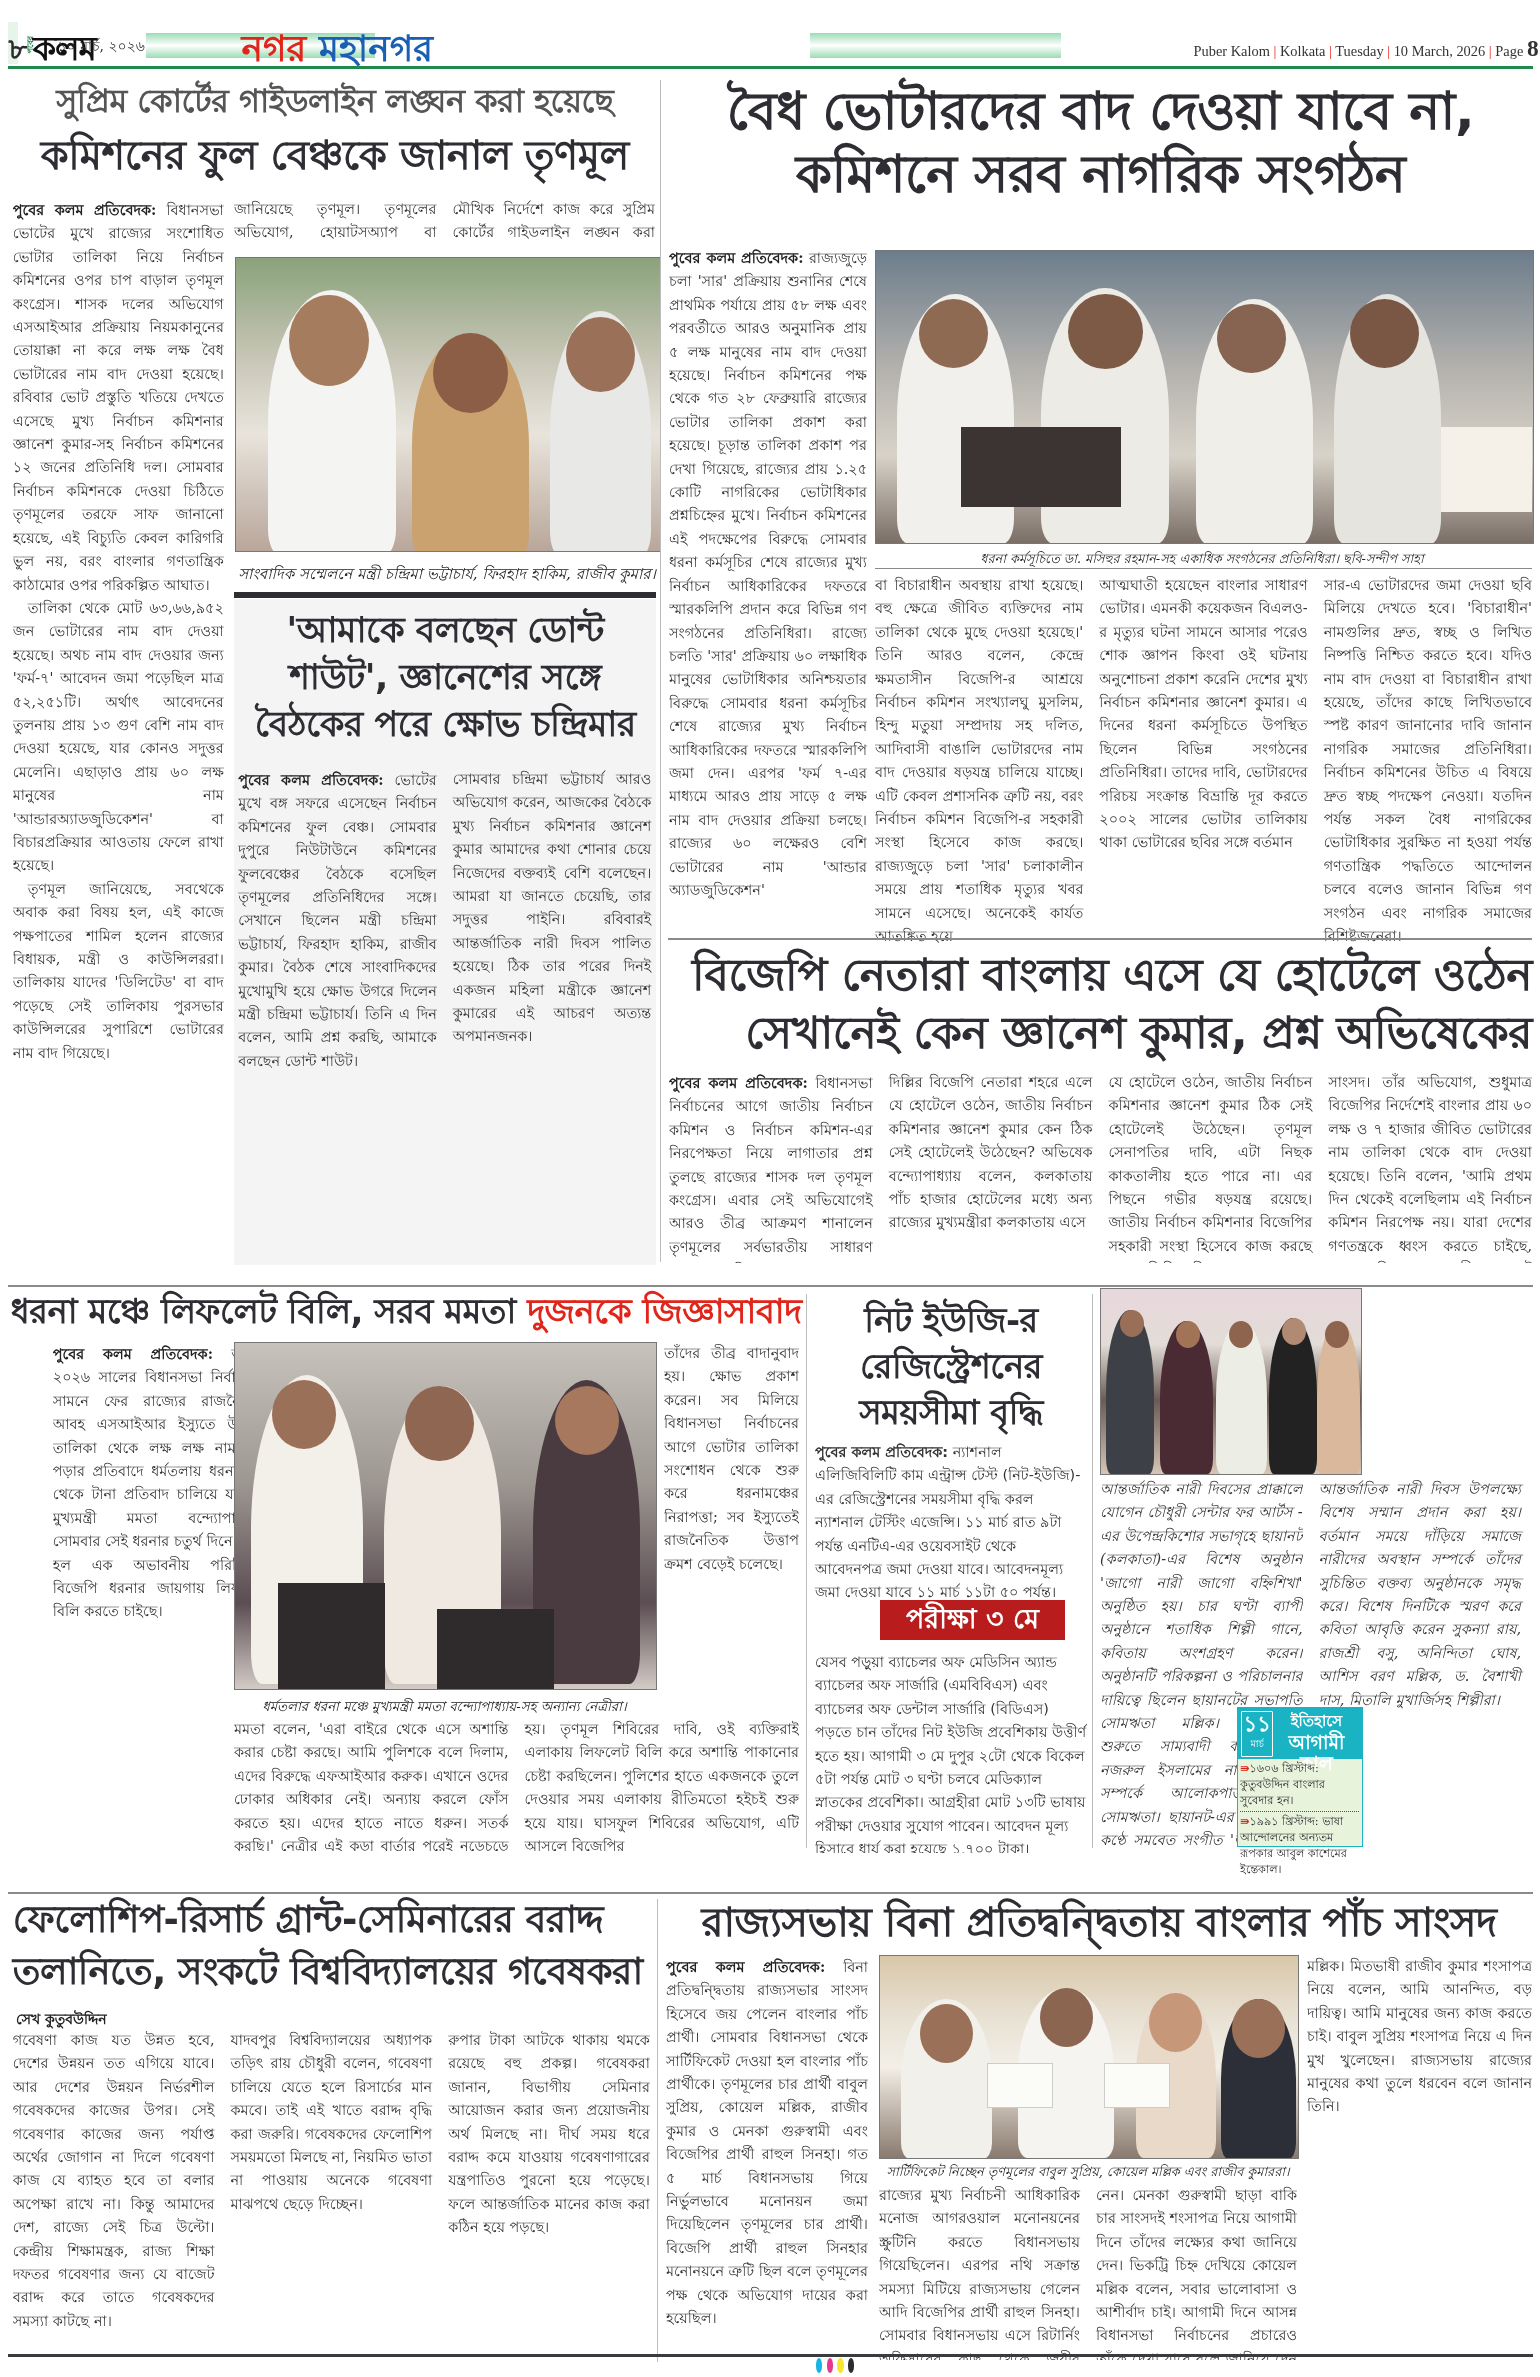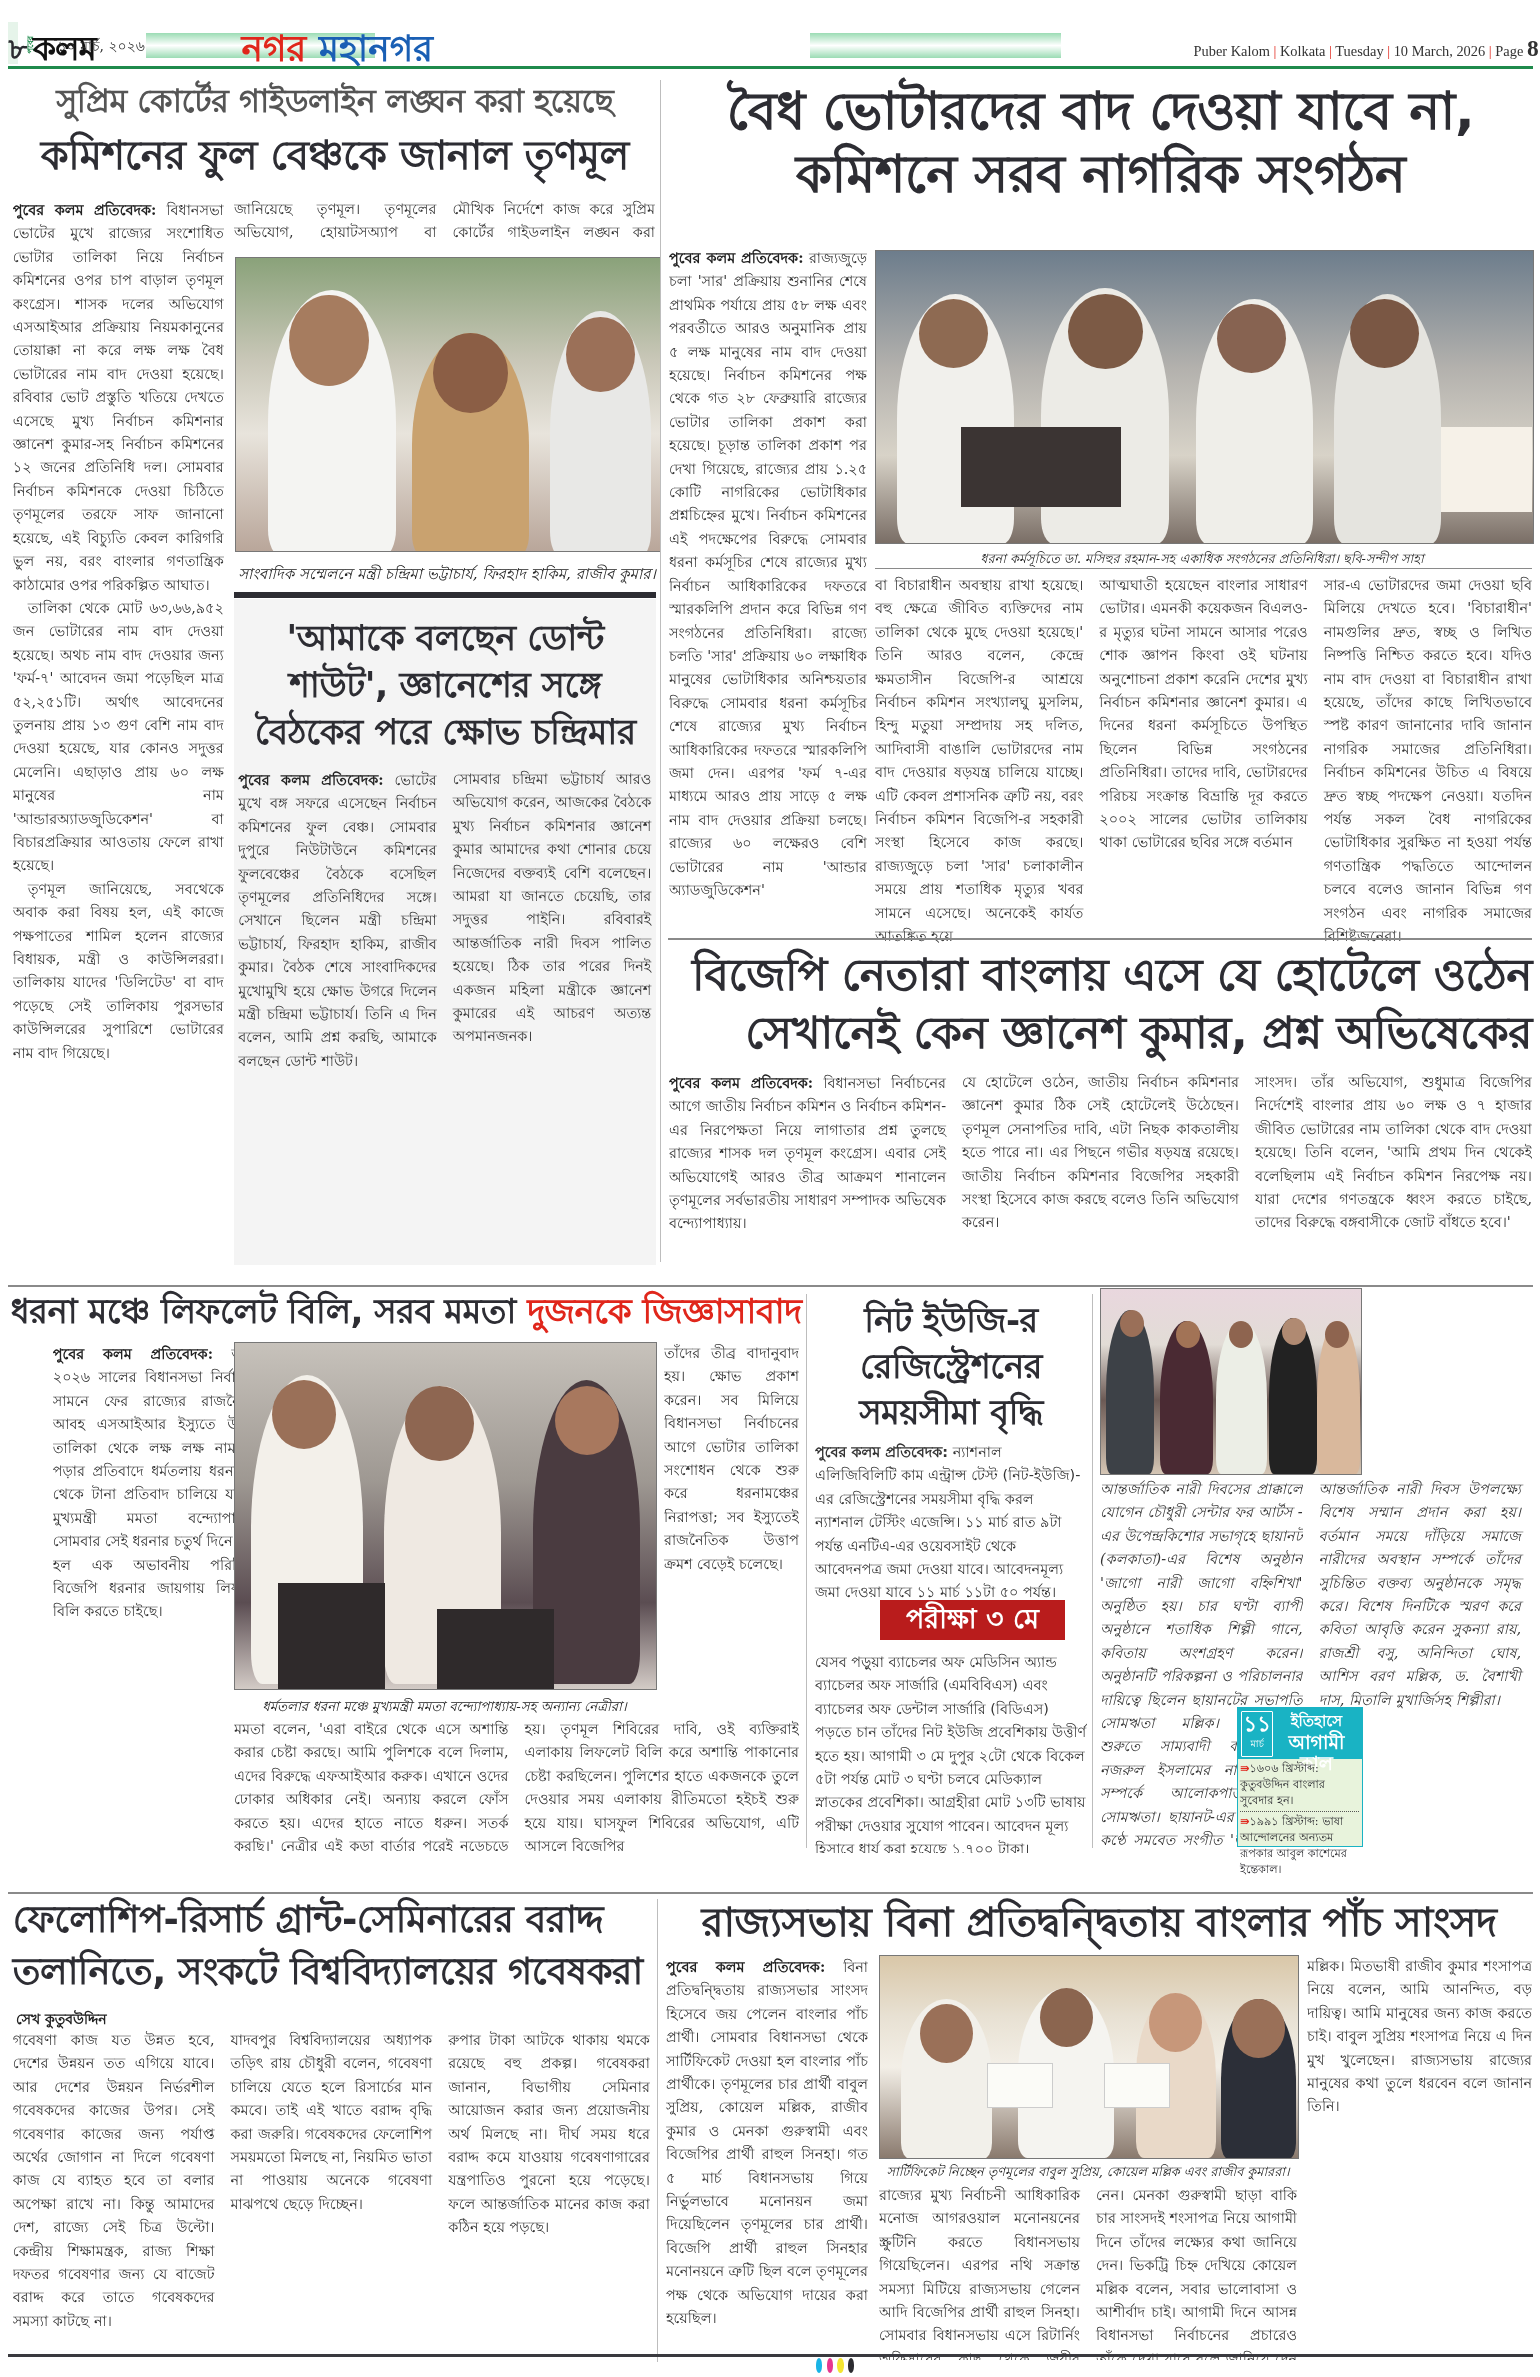--- a/index.html
+++ b/index.html
@@ -75,21 +75,21 @@
   <div class="person" style="left:53px;top:37px;width:80px;height:91px;background:#a67c5f;border-radius:50%;"></div>
   <div class="person" style="left:176px;top:75px;width:117px;height:224px;background:#c9a26f;"></div>
   <div class="person" style="left:197px;top:75px;width:75px;height:80px;background:#8b5e45;border-radius:50%;"></div>
   <div class="person" style="left:314px;top:53px;width:101px;height:245px;background:#e8e8e6;"></div>
   <div class="person" style="left:330px;top:59px;width:69px;height:75px;background:#9b7058;border-radius:50%;"></div>
 </div>
 <div class="caption" style="left:234px;top:562px;width:426px;">সাংবাদিক সম্মেলনে মন্ত্রী চন্দ্রিমা ভট্টাচার্য, ফিরহাদ হাকিম, রাজীব কুমার।</div>
 
 <div class="abs" style="left:234px;top:592px;width:422px;height:6.4px;background:#2d2d33;"></div>
 <div class="abs sectionbox" style="left:234px;top:599px;width:422px;height:666px;">
-  <div class="abs headline" style="left:10.7px;top:16px;width:401px;font-size:35px;text-align:center;line-height:47px;">'আমাকে বলছেন ডোন্ট শাউট', জ্ঞানেশের সঙ্গে বৈঠকের পরে ক্ষোভ চন্দ্রিমার</div>
+  <div class="abs headline" style="left:10.7px;top:8px;width:401px;font-size:35px;text-align:center;line-height:47px;">'আমাকে বলছেন ডোন্ট শাউট', জ্ঞানেশের সঙ্গে বৈঠকের পরে ক্ষোভ চন্দ্রিমার</div>
   <div class="abs cols" style="left:4.3px;top:169px;width:413px;">
     <div class="body-text">
       <span class="lead">পুবের কলম প্রতিবেদক:</span>
       <span>ভোটের মুখে বঙ্গ সফরে এসেছেন নির্বাচন কমিশনের ফুল বেঞ্চ। সোমবার দুপুরে নিউটাউনে কমিশনের ফুলবেঞ্চের বৈঠকে বসেছিল তৃণমূলের প্রতিনিধিদের সঙ্গে। সেখানে ছিলেন মন্ত্রী চন্দ্রিমা ভট্টাচার্য, ফিরহাদ হাকিম, রাজীব কুমার। বৈঠক শেষে সাংবাদিকদের মুখোমুখি হয়ে ক্ষোভ উগরে দিলেন মন্ত্রী চন্দ্রিমা ভট্টাচার্য। তিনি এ দিন বলেন, আমি প্রশ্ন করছি, আমাকে বলছেন ডোন্ট শাউট।</span>
     </div>
     <div class="body-text">সোমবার চন্দ্রিমা ভট্টাচার্য আরও অভিযোগ করেন, আজকের বৈঠকে মুখ্য নির্বাচন কমিশনার জ্ঞানেশ কুমার আমাদের কথা শোনার চেয়ে নিজেদের বক্তব্যই বেশি বলেছেন। আমরা যা জানতে চেয়েছি, তার সদুত্তর পাইনি। রবিবারই আন্তর্জাতিক নারী দিবস পালিত হয়েছে। ঠিক তার পরের দিনই একজন মহিলা মন্ত্রীকে জ্ঞানেশ কুমারের এই আচরণ অত্যন্ত অপমানজনক।</div>
   </div>
 </div>
 <div class="vrule" style="left:660px;top:80px;height:1182px;"></div>
 
@@ -120,20 +120,21 @@
   <div class="body-text">সার-এ ভোটারদের জমা দেওয়া ছবি মিলিয়ে দেখতে হবে। 'বিচারাধীন' নামগুলির দ্রুত, স্বচ্ছ ও লিখিত নিষ্পত্তি নিশ্চিত করতে হবে। যদিও নাম বাদ দেওয়া বা বিচারাধীন রাখা হয়েছে, তাঁদের কাছে লিখিতভাবে স্পষ্ট কারণ জানানোর দাবি জানান নাগরিক সমাজের প্রতিনিধিরা। নির্বাচন কমিশনের উচিত এ বিষয়ে দ্রুত স্বচ্ছ পদক্ষেপ নেওয়া। যতদিন পর্যন্ত সকল বৈধ নাগরিকের ভোটাধিকার সুরক্ষিত না হওয়া পর্যন্ত গণতান্ত্রিক পদ্ধতিতে আন্দোলন চলবে বলেও জানান বিভিন্ন গণ সংগঠন এবং নাগরিক সমাজের বিশিষ্টজনেরা।</div>
 </div>
 <div class="rule" style="left:668px;top:938px;width:864px;height:1.6px;"></div>
 
 <div class="abs headline" style="left:669px;top:946px;width:863px;font-size:44px;text-align:right;line-height:58px;">বিজেপি নেতারা বাংলায় এসে যে হোটেলে ওঠেন সেখানেই কেন জ্ঞানেশ কুমার, প্রশ্ন অভিষেকের</div>
 <div class="abs cols" style="left:669px;top:1071px;width:863px;height:192px;overflow:hidden;">
   <div class="body-text">
     <span class="lead">পুবের কলম প্রতিবেদক:</span>
     <span>বিধানসভা নির্বাচনের আগে জাতীয় নির্বাচন কমিশন ও নির্বাচন কমিশন-এর নিরপেক্ষতা নিয়ে লাগাতার প্রশ্ন তুলছে রাজ্যের শাসক দল তৃণমূল কংগ্রেস। এবার সেই অভিযোগেই আরও তীব্র আক্রমণ শানালেন তৃণমূলের সর্বভারতীয় সাধারণ সম্পাদক অভিষেক বন্দ্যোপাধ্যায়।</span>
   </div>
+  <div class="body-text">দিল্লির বিজেপি নেতারা শহরে এলে যে হোটেলে ওঠেন, জাতীয় নির্বাচন কমিশনার জ্ঞানেশ কুমার কেন ঠিক সেই হোটেলেই উঠেছেন? অভিষেক বন্দ্যোপাধ্যায় বলেন, কলকাতায় পাঁচ হাজার হোটেলের মধ্যে অন্য রাজ্যের মুখ্যমন্ত্রীরা কলকাতায় এসে</div>
   <div class="body-text">যে হোটেলে ওঠেন, জাতীয় নির্বাচন কমিশনার জ্ঞানেশ কুমার ঠিক সেই হোটেলেই উঠেছেন। তৃণমূল সেনাপতির দাবি, এটা নিছক কাকতালীয় হতে পারে না। এর পিছনে গভীর ষড়যন্ত্র রয়েছে। জাতীয় নির্বাচন কমিশনার বিজেপির সহকারী সংস্থা হিসেবে কাজ করছে বলেও তিনি অভিযোগ করেন।</div>
   <div class="body-text">সাংসদ। তাঁর অভিযোগ, শুধুমাত্র বিজেপির নির্দেশেই বাংলার প্রায় ৬০ লক্ষ ও ৭ হাজার জীবিত ভোটারের নাম তালিকা থেকে বাদ দেওয়া হয়েছে। তিনি বলেন, 'আমি প্রথম দিন থেকেই বলেছিলাম এই নির্বাচন কমিশন নিরপেক্ষ নয়। যারা দেশের গণতন্ত্রকে ধ্বংস করতে চাইছে, তাদের বিরুদ্ধে বঙ্গবাসীকে জোট বাঁধতে হবে।'</div>
 </div>
 
 <div class="rule" style="left:7.5px;top:1285px;width:1525px;height:1.6px;"></div>
 
 <div class="abs headline" style="left:10.7px;top:1292px;width:794px;font-size:34px;white-space:nowrap;">
   <span>ধরনা মঞ্চে লিফলেট বিলি, সরব মমতা</span>
   <span style="color:#e0261b;">দুজনকে জিজ্ঞাসাবাদ</span>
 </div>

